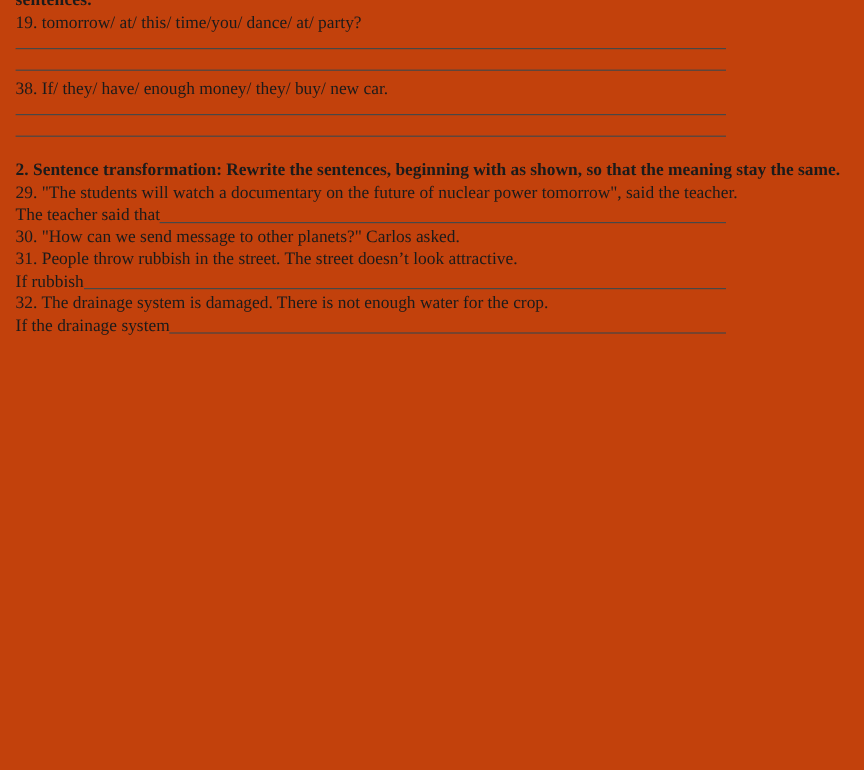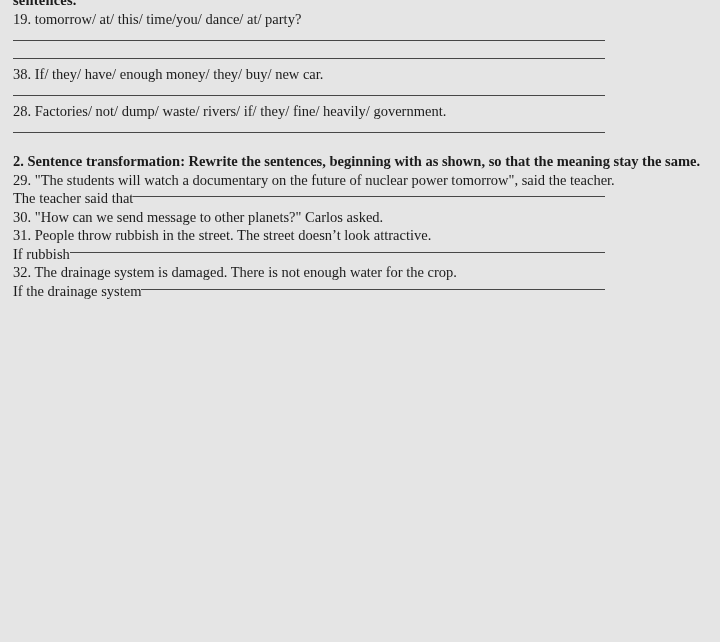--- a/index.html
+++ b/index.html
@@ -4,21 +4,21 @@
 <style>
   html, body {
     margin: 0;
     padding: 0;
     background: #ffffff;
   }
   .page {
     position: relative;
     width: 720px;
     height: 642px;
-    background: #e5e5e5;
+    background: #c2410c;
     overflow: hidden;
     font-family: "Liberation Serif", "DejaVu Serif", serif;
     color: #1b1b1b;
   }
   .doc {
     padding-left: 13px;
     padding-top: 0;
     font-size: 14.5px;
     line-height: 18.5px;
   }
@@ -51,21 +51,20 @@
   
   .prompt-line {
     line-height: 18.5px;
     max-width: 700px;
     white-space: nowrap;
   }
   .stem-row {
     display: flex;
     width: 592px;
     line-height: 18.5px;
-    align-items: center;
   }
   .stem-text {
     white-space: nowrap;
   }
   .answer-fill {
     flex: 1;
     border-bottom: 1.2px solid #474747;
     margin-bottom: 3px;
   }
 </style>
@@ -78,21 +77,20 @@
     <div class="header-fragment">sentences.</div>
 
     <div class="q-line">19. tomorrow/ at/ this/ time/you/ dance/ at/ party?</div>
     <div class="answer-rule"></div>
 
     <div class="answer-rule"></div>
 
     <div class="q-line">38. If/ they/ have/ enough money/ they/ buy/ new car.</div>
     <div class="answer-rule"></div>
 
-    <div class="q-line">28. Factories/ not/ dump/ waste/ rivers/ if/ they/ fine/ heavily/ government.</div>
     <div class="answer-rule"></div>
 
     <div class="section-heading">2. Sentence transformation: Rewrite the sentences, beginning with as shown, so that the meaning stay the same.</div>
 
     <div class="prompt-line">29. "The students will watch a documentary on the future of nuclear power tomorrow", said the teacher.</div>
     <div class="stem-row">
       <span class="stem-text">The teacher said that</span>
       <span class="answer-fill"></span>
     </div>
 

